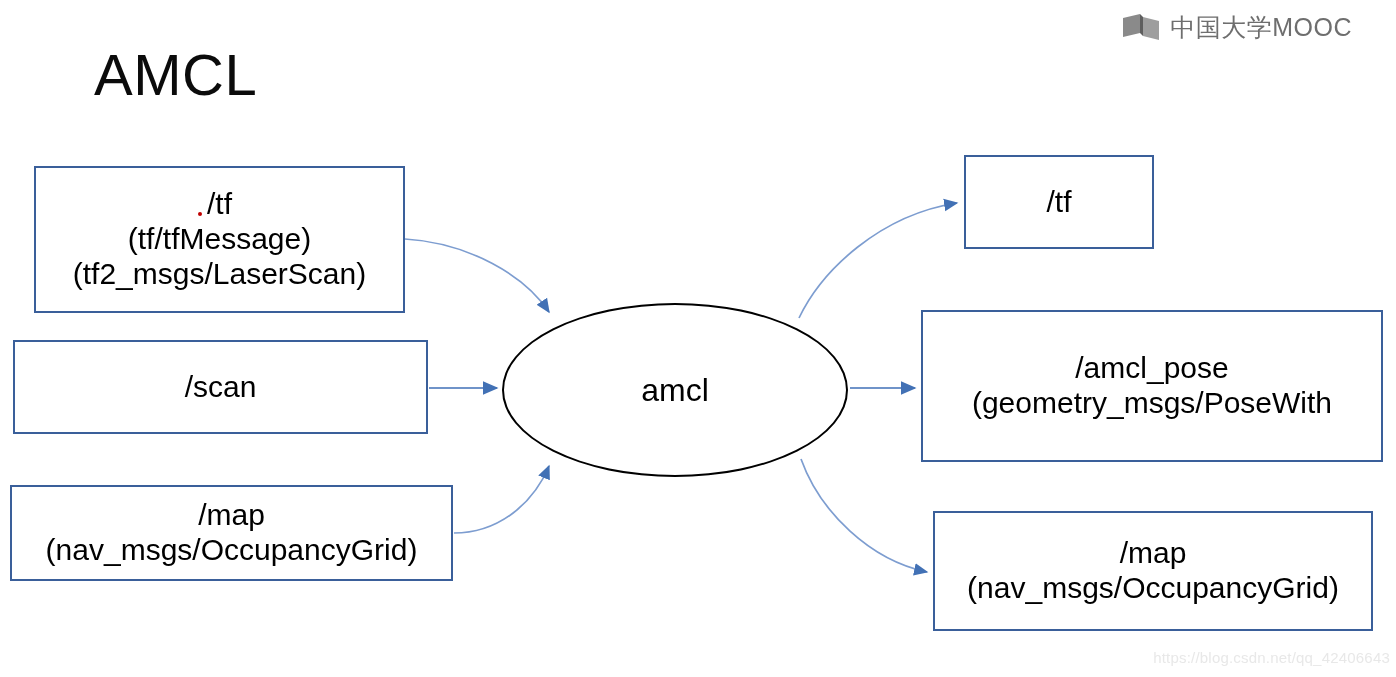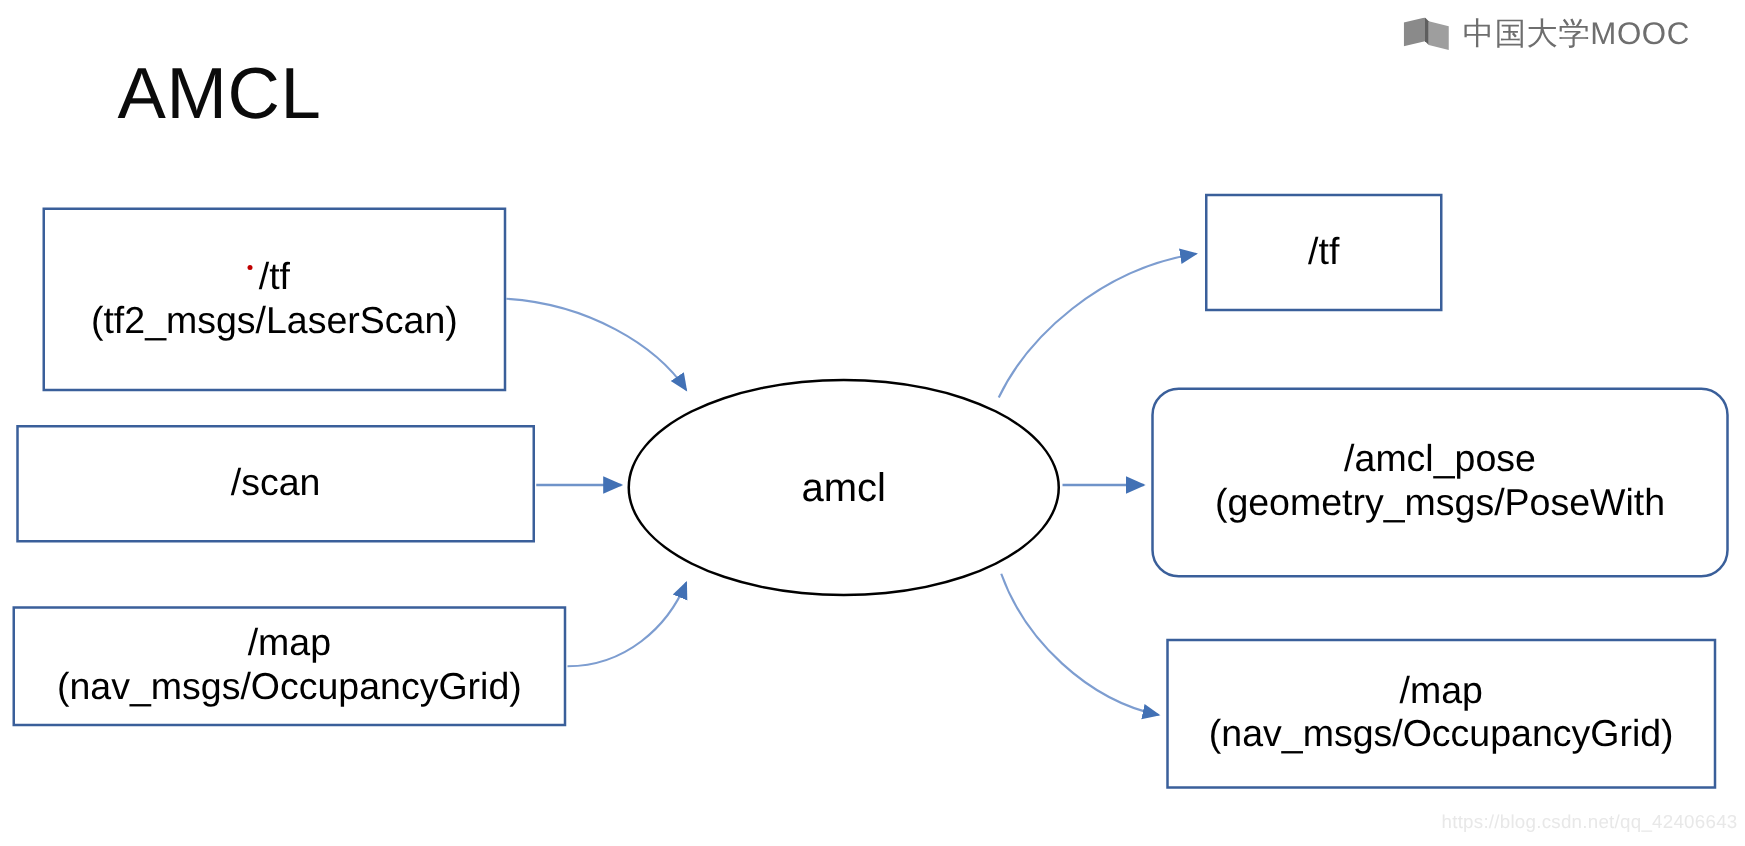--- a/index.html
+++ b/index.html
@@ -72,21 +72,21 @@
     display: block;
     white-space: nowrap;
   }
 
   
   #box-tf-in   { left: 34px;  top: 166px; width: 371px; height: 147px; font-size: 30px; }
   #box-scan-in { left: 13px;  top: 340px; width: 415px; height: 94px;  font-size: 30px; text-align: center; }
   #box-map-in  { left: 10px;  top: 485px; width: 443px; height: 96px;  font-size: 30px; }
 
   #box-tf-out   { left: 964px; top: 155px; width: 190px; height: 94px;  font-size: 30px; }
-  #box-pose-out { left: 921px; top: 310px; width: 462px; height: 152px; font-size: 30px; border-radius: 22px; }
+  #box-pose-out { left: 921px; top: 310px; width: 462px; height: 152px; font-size: 30px; }
   #box-map-out  { left: 933px; top: 511px; width: 440px; height: 120px; font-size: 30px; }
 
   
   #node-amcl {
     position: absolute;
     left: 502px;
     top: 303px;
     width: 346px;
     height: 174px;
     box-sizing: border-box;
@@ -163,20 +163,21 @@
 
     <path d="M 799,318 C 822,270 880,215 957,203" fill="none" stroke="#7d9dd0" stroke-width="1.7" marker-end="url(#ah)"></path>
 
     <path d="M 850,388 L 915,388" fill="none" stroke="#6f93c9" stroke-width="1.9" marker-end="url(#ah)"></path>
 
     <path d="M 801,459 C 820,512 870,560 927,572" fill="none" stroke="#7d9dd0" stroke-width="1.7" marker-end="url(#ah)"></path>
   </svg>
 
   <div class="node-box" id="box-tf-in">
     <span class="line">/tf</span>
+    <span class="line">(tf/tfMessage)</span>
     <span class="line">(tf2_msgs/LaserScan)</span>
   </div>
 
   <div class="node-box" id="box-scan-in">
     <span class="line">/scan</span>
   </div>
 
   <div class="node-box" id="box-map-in">
     <span class="line">/map</span>
     <span class="line">(nav_msgs/OccupancyGrid)</span>

